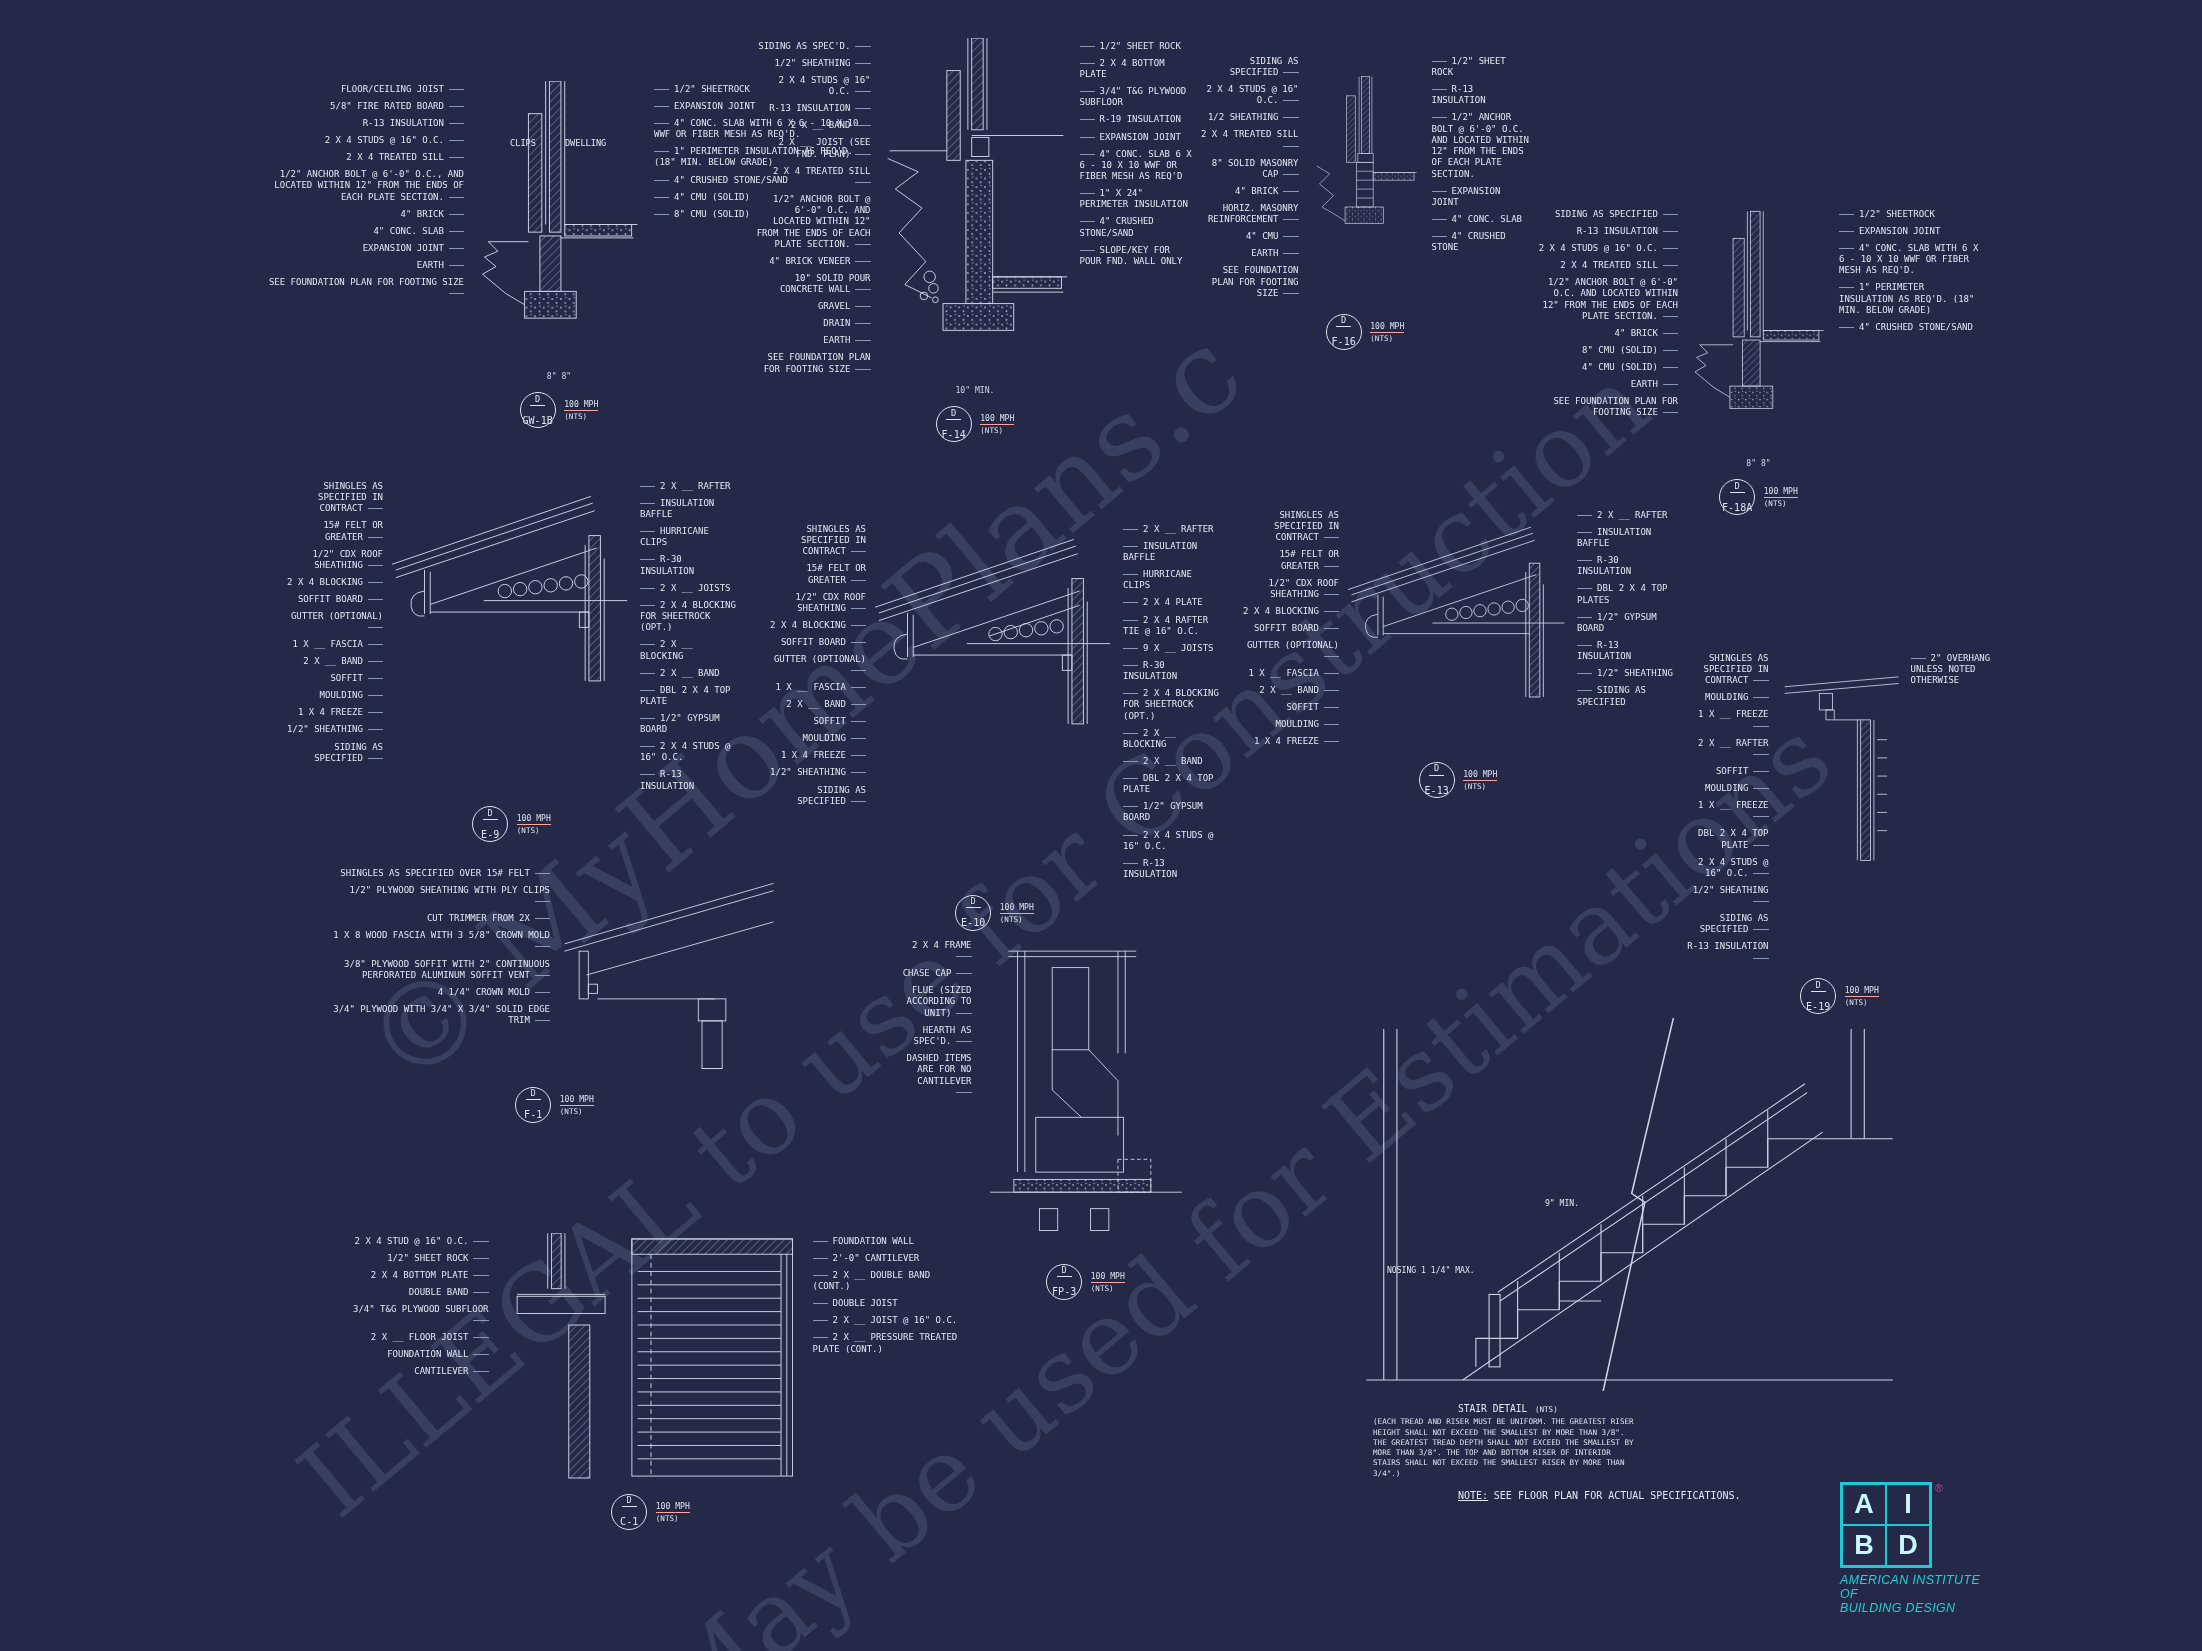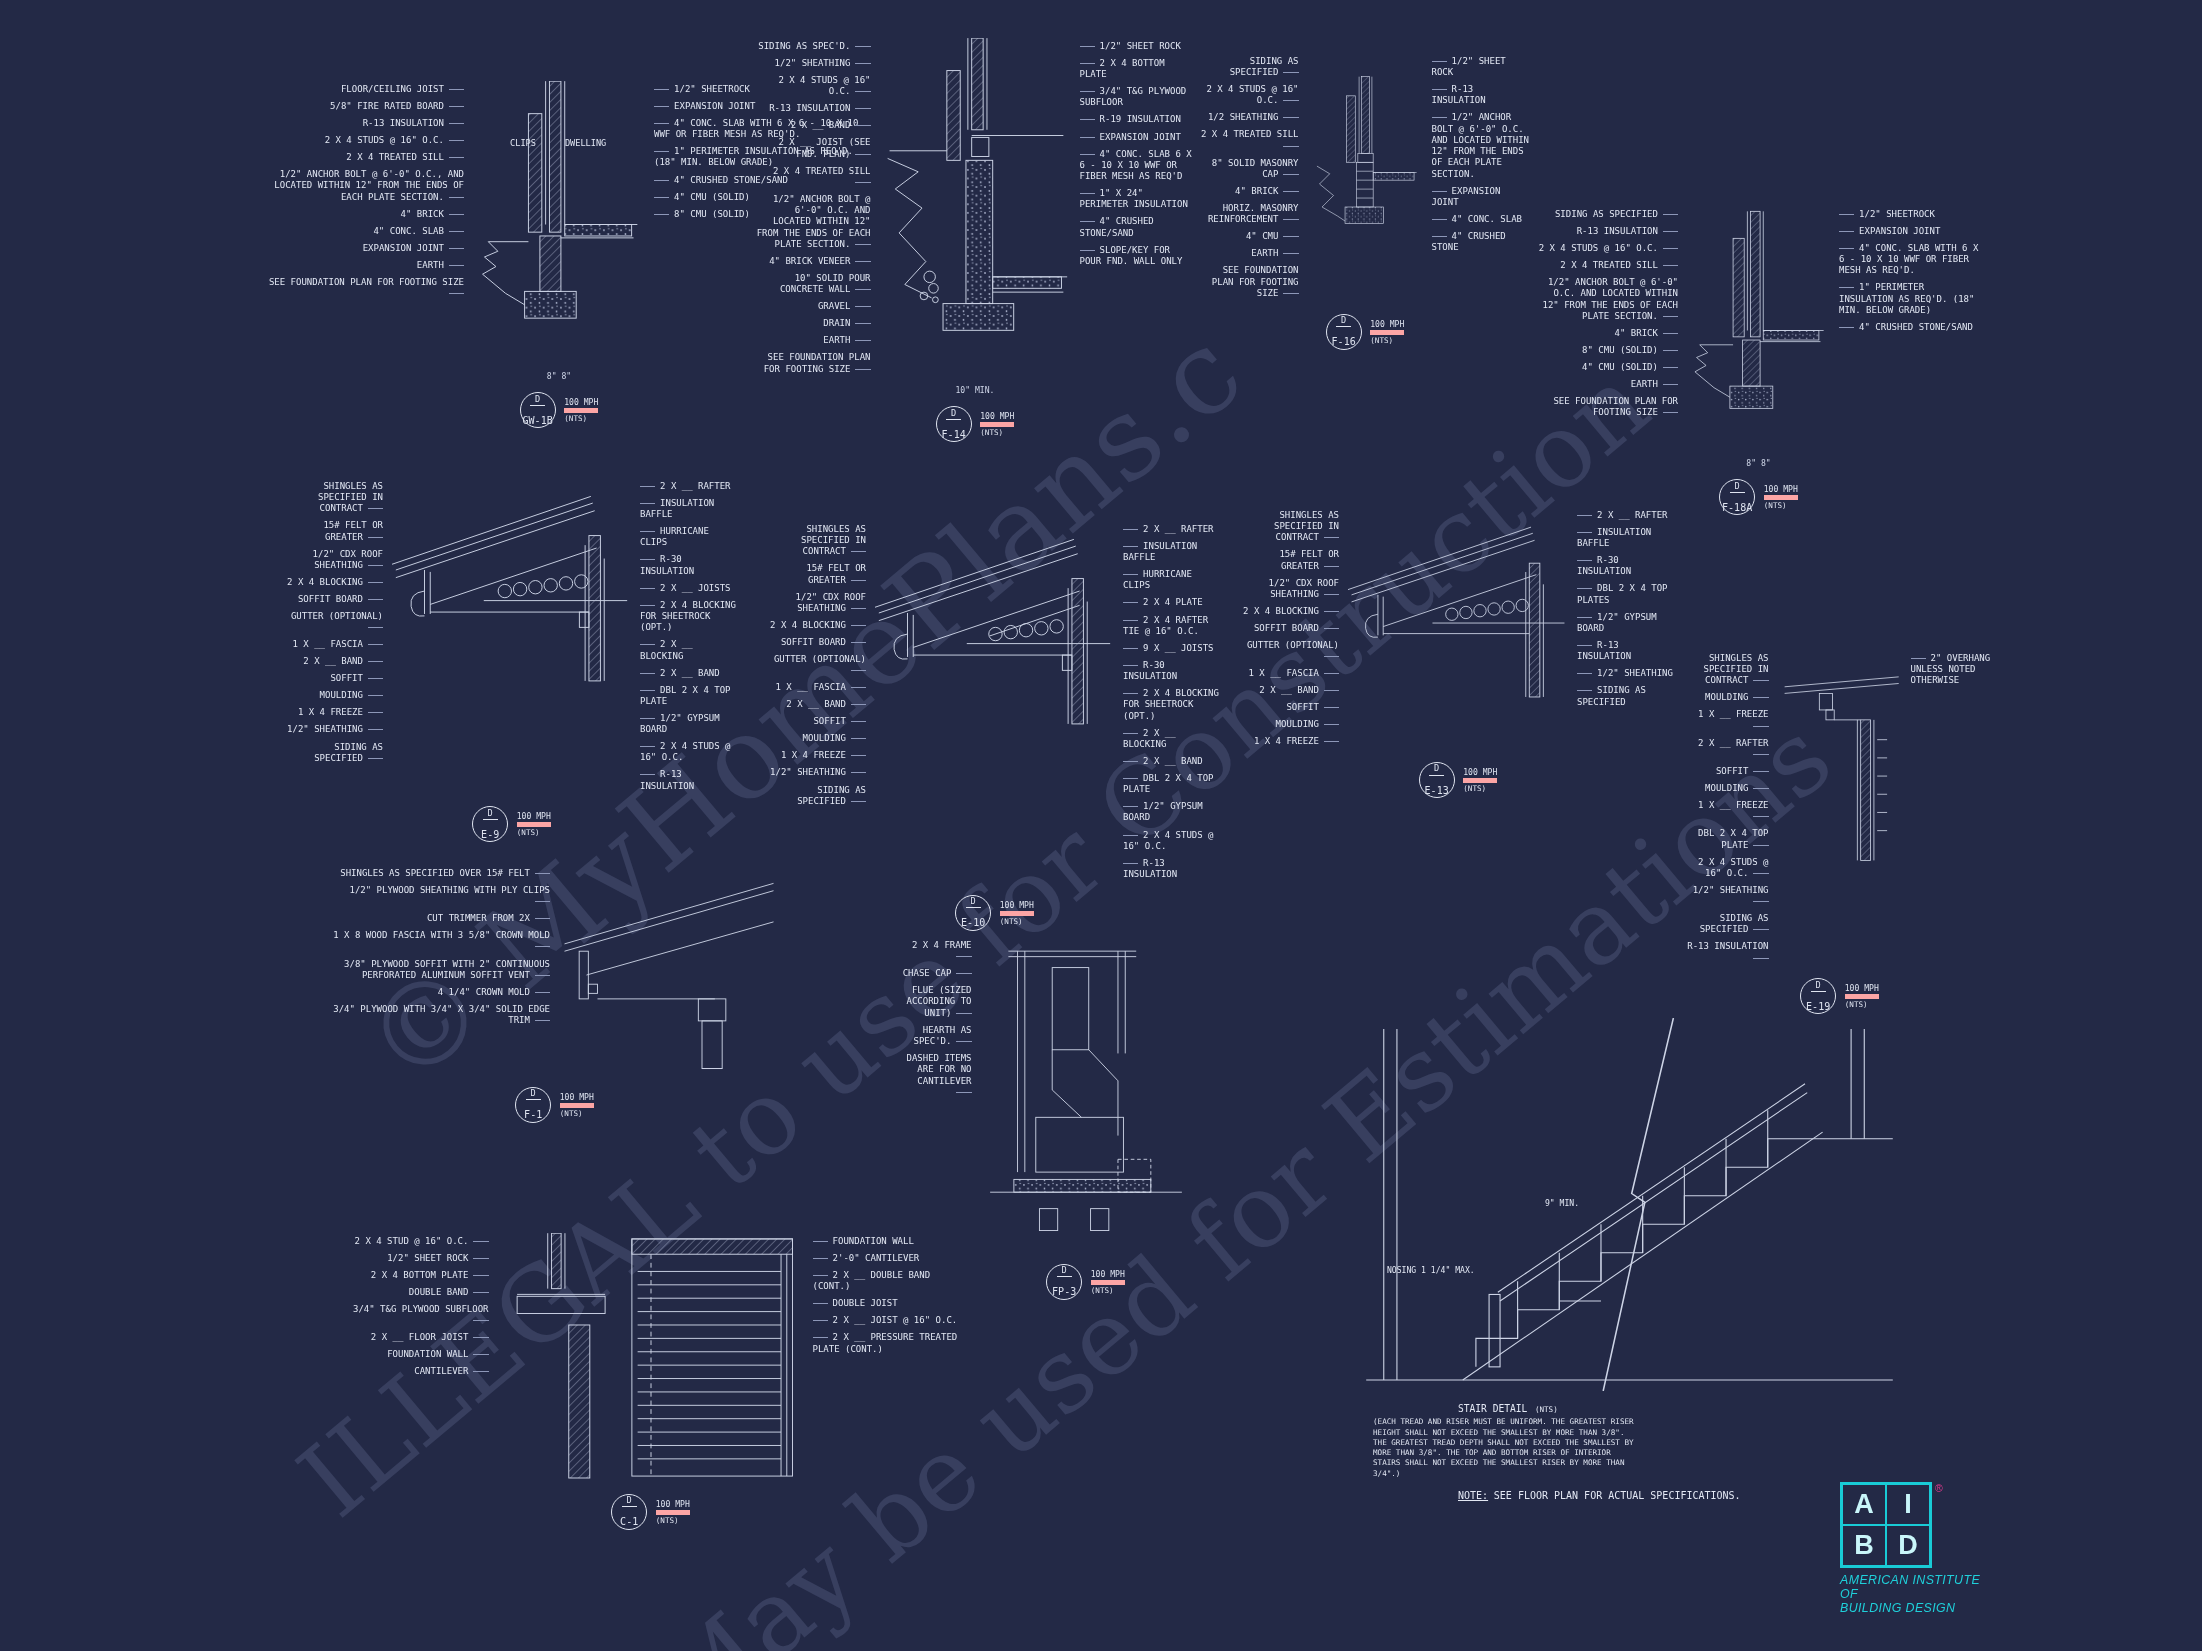--- a/index.html
+++ b/index.html
@@ -22,21 +22,21 @@
   svg.draw{flex:0 0 auto;}
   .caps{position:absolute;left:42%;top:57px;display:flex;gap:29px;font-size:8.6px;z-index:3;}
   .dims{text-align:center;font-size:8.1px;color:#cfd6e8;margin-top:2.9px;}
   .tagrow{display:flex;align-items:center;justify-content:center;gap:8.6px;margin-top:11.5px;}
   .bubble{width:34px;height:34px;border:1.5px solid #dfe4f0;border-radius:50%;
       display:flex;flex-direction:column;align-items:center;justify-content:center;
       color:#dfe4f0;}
   .bubble .bt{font-size:8.6px;line-height:1;border-bottom:1px solid #dfe4f0;padding:0 4.8px 1.9px;}
   .bubble .bc{font-size:10px;line-height:1;padding-top:1.9px;margin-top:8px;}
   .taginfo{color:#dfe4f0;text-align:left;}
-  .taginfo .tw{font-size:8.1px;border-bottom:5px solid #fca5a5;padding-bottom:1px;}
+  .taginfo .tw{font-size:8.1px;border-bottom:1px solid #fca5a5;padding-bottom:1px;}
   .taginfo .ts{font-size:7.6px;padding-top:1px;}
   
   .stair-wrap{position:relative;}
   .slabel{position:absolute;font-size:8.1px;color:#e3e8f4;}
   .stair-title{margin:7.6px 0 3.8px 163px;font-size:9.6px;}
   .stair-title .nts{font-size:7.6px;margin-left:7.6px;}
   .stair-notes{margin-left:78px;width:268px;font-size:7.6px;line-height:1.35;color:#dfe4f0;}
   .stair-note2{margin:11px 0 0 163px;font-size:10px;}
   .stair-note2 .u{text-decoration:underline;margin-right:5.7px;}
   

